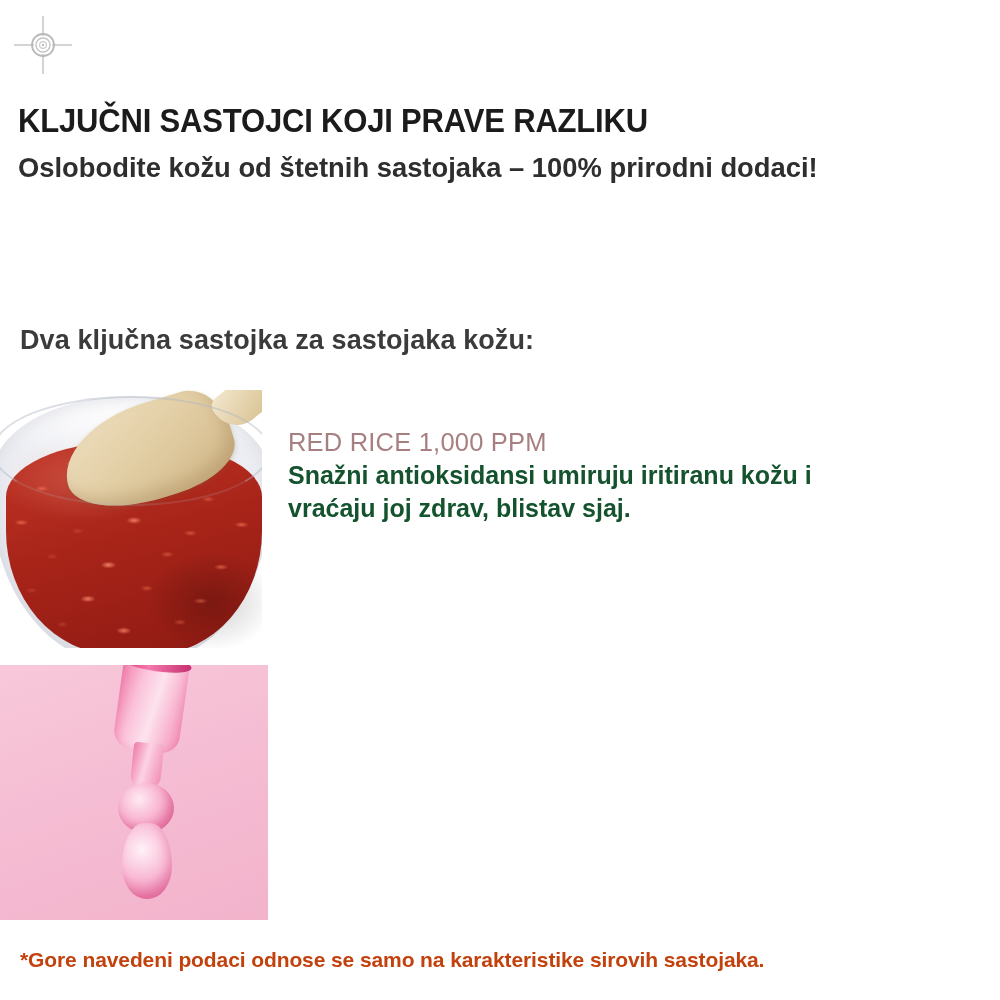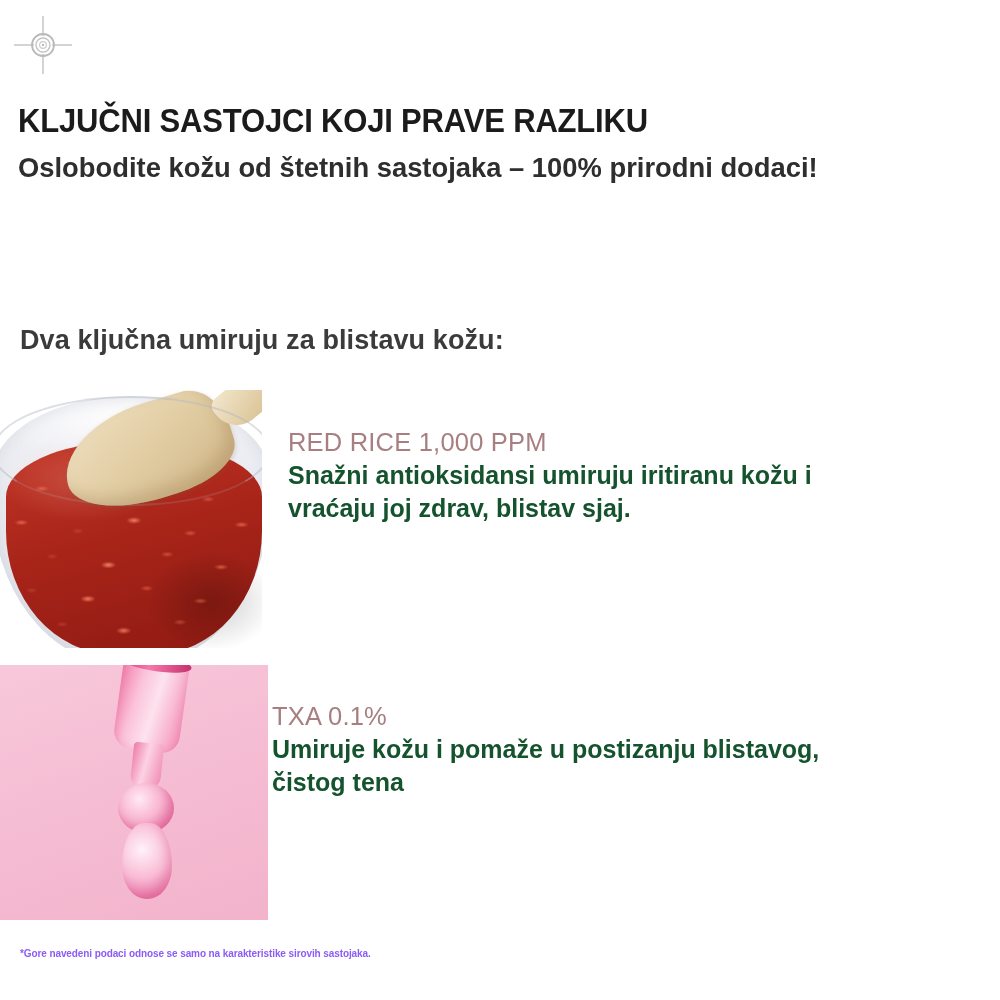--- a/index.html
+++ b/index.html
@@ -324,23 +324,23 @@
     margin: 0;
   }
   #rice-text { left: 288px; top: 428px; width: 560px; }
   #txa-text  { left: 272px; top: 702px; width: 580px; }
 
   
   .footnote {
     position: absolute;
     left: 20px;
     top: 948px;
-    font-size: 10px;
+    font-size: 21px;
     font-weight: 700;
-    color: #8b5cf6;
+    color: #c2410c;
     letter-spacing: -0.1px;
     white-space: nowrap;
   }
 </style>
 </head>
 <body>
 
 <div id="canvas">
 
   <div class="photo-band">
@@ -372,21 +372,21 @@
       <circle cx="31" cy="31" r="11" fill="none" stroke="#b9b9b9" stroke-width="1.8"></circle>
       <circle cx="31" cy="31" r="7" fill="none" stroke="#c4c4c4" stroke-width="1.4"></circle>
       <circle cx="31" cy="31" r="3.4" fill="none" stroke="#cdcdcd" stroke-width="1.2"></circle>
       <circle cx="31" cy="31" r="1.2" fill="#bdbdbd"></circle>
     </svg>
   </div>
 
   <div class="headline">KLJUČNI SASTOJCI KOJI PRAVE RAZLIKU</div>
   <div class="subheadline">Oslobodite kožu od štetnih sastojaka – 100% prirodni dodaci!</div>
 
-  <div class="section-lead">Dva ključna umiruju za blistavu kožu:</div>
+  <div class="section-lead">Dva ključna sastojka za sastojaka kožu:</div>
 
   <div class="thumb" id="rice-thumb">
     <div class="bowl"></div>
     <div class="rice-mass">
       <div class="rice-sheen"></div>
     </div>
     <div class="scoop">
       <div class="scoop-handle"></div>
     </div>
     <div class="bowl-rim"></div>
@@ -395,20 +395,16 @@
     <p class="ing-title" style="color:#a77f80;">RED RICE 1,000 PPM</p>
     <p class="ing-desc">Snažni antioksidansi umiruju iritiranu kožu i vraćaju joj zdrav, blistav sjaj.</p>
   </div>
 
   <div class="thumb" id="txa-thumb">
     <div class="dropper-tube"></div>
     <div class="dropper-neck"></div>
     <div class="dropper-bulb"></div>
     <div class="dropper-drop"></div>
   </div>
-  <div class="ing-text" id="txa-text">
-    <p class="ing-title" style="color:#a77f80;">TXA 0.1%</p>
-    <p class="ing-desc">Umiruje kožu i pomaže u postizanju blistavog, čistog tena</p>
-  </div>
 
   <div class="footnote">*Gore navedeni podaci odnose se samo na karakteristike sirovih sastojaka.</div>
 
 </div>
 
 </body></html>

